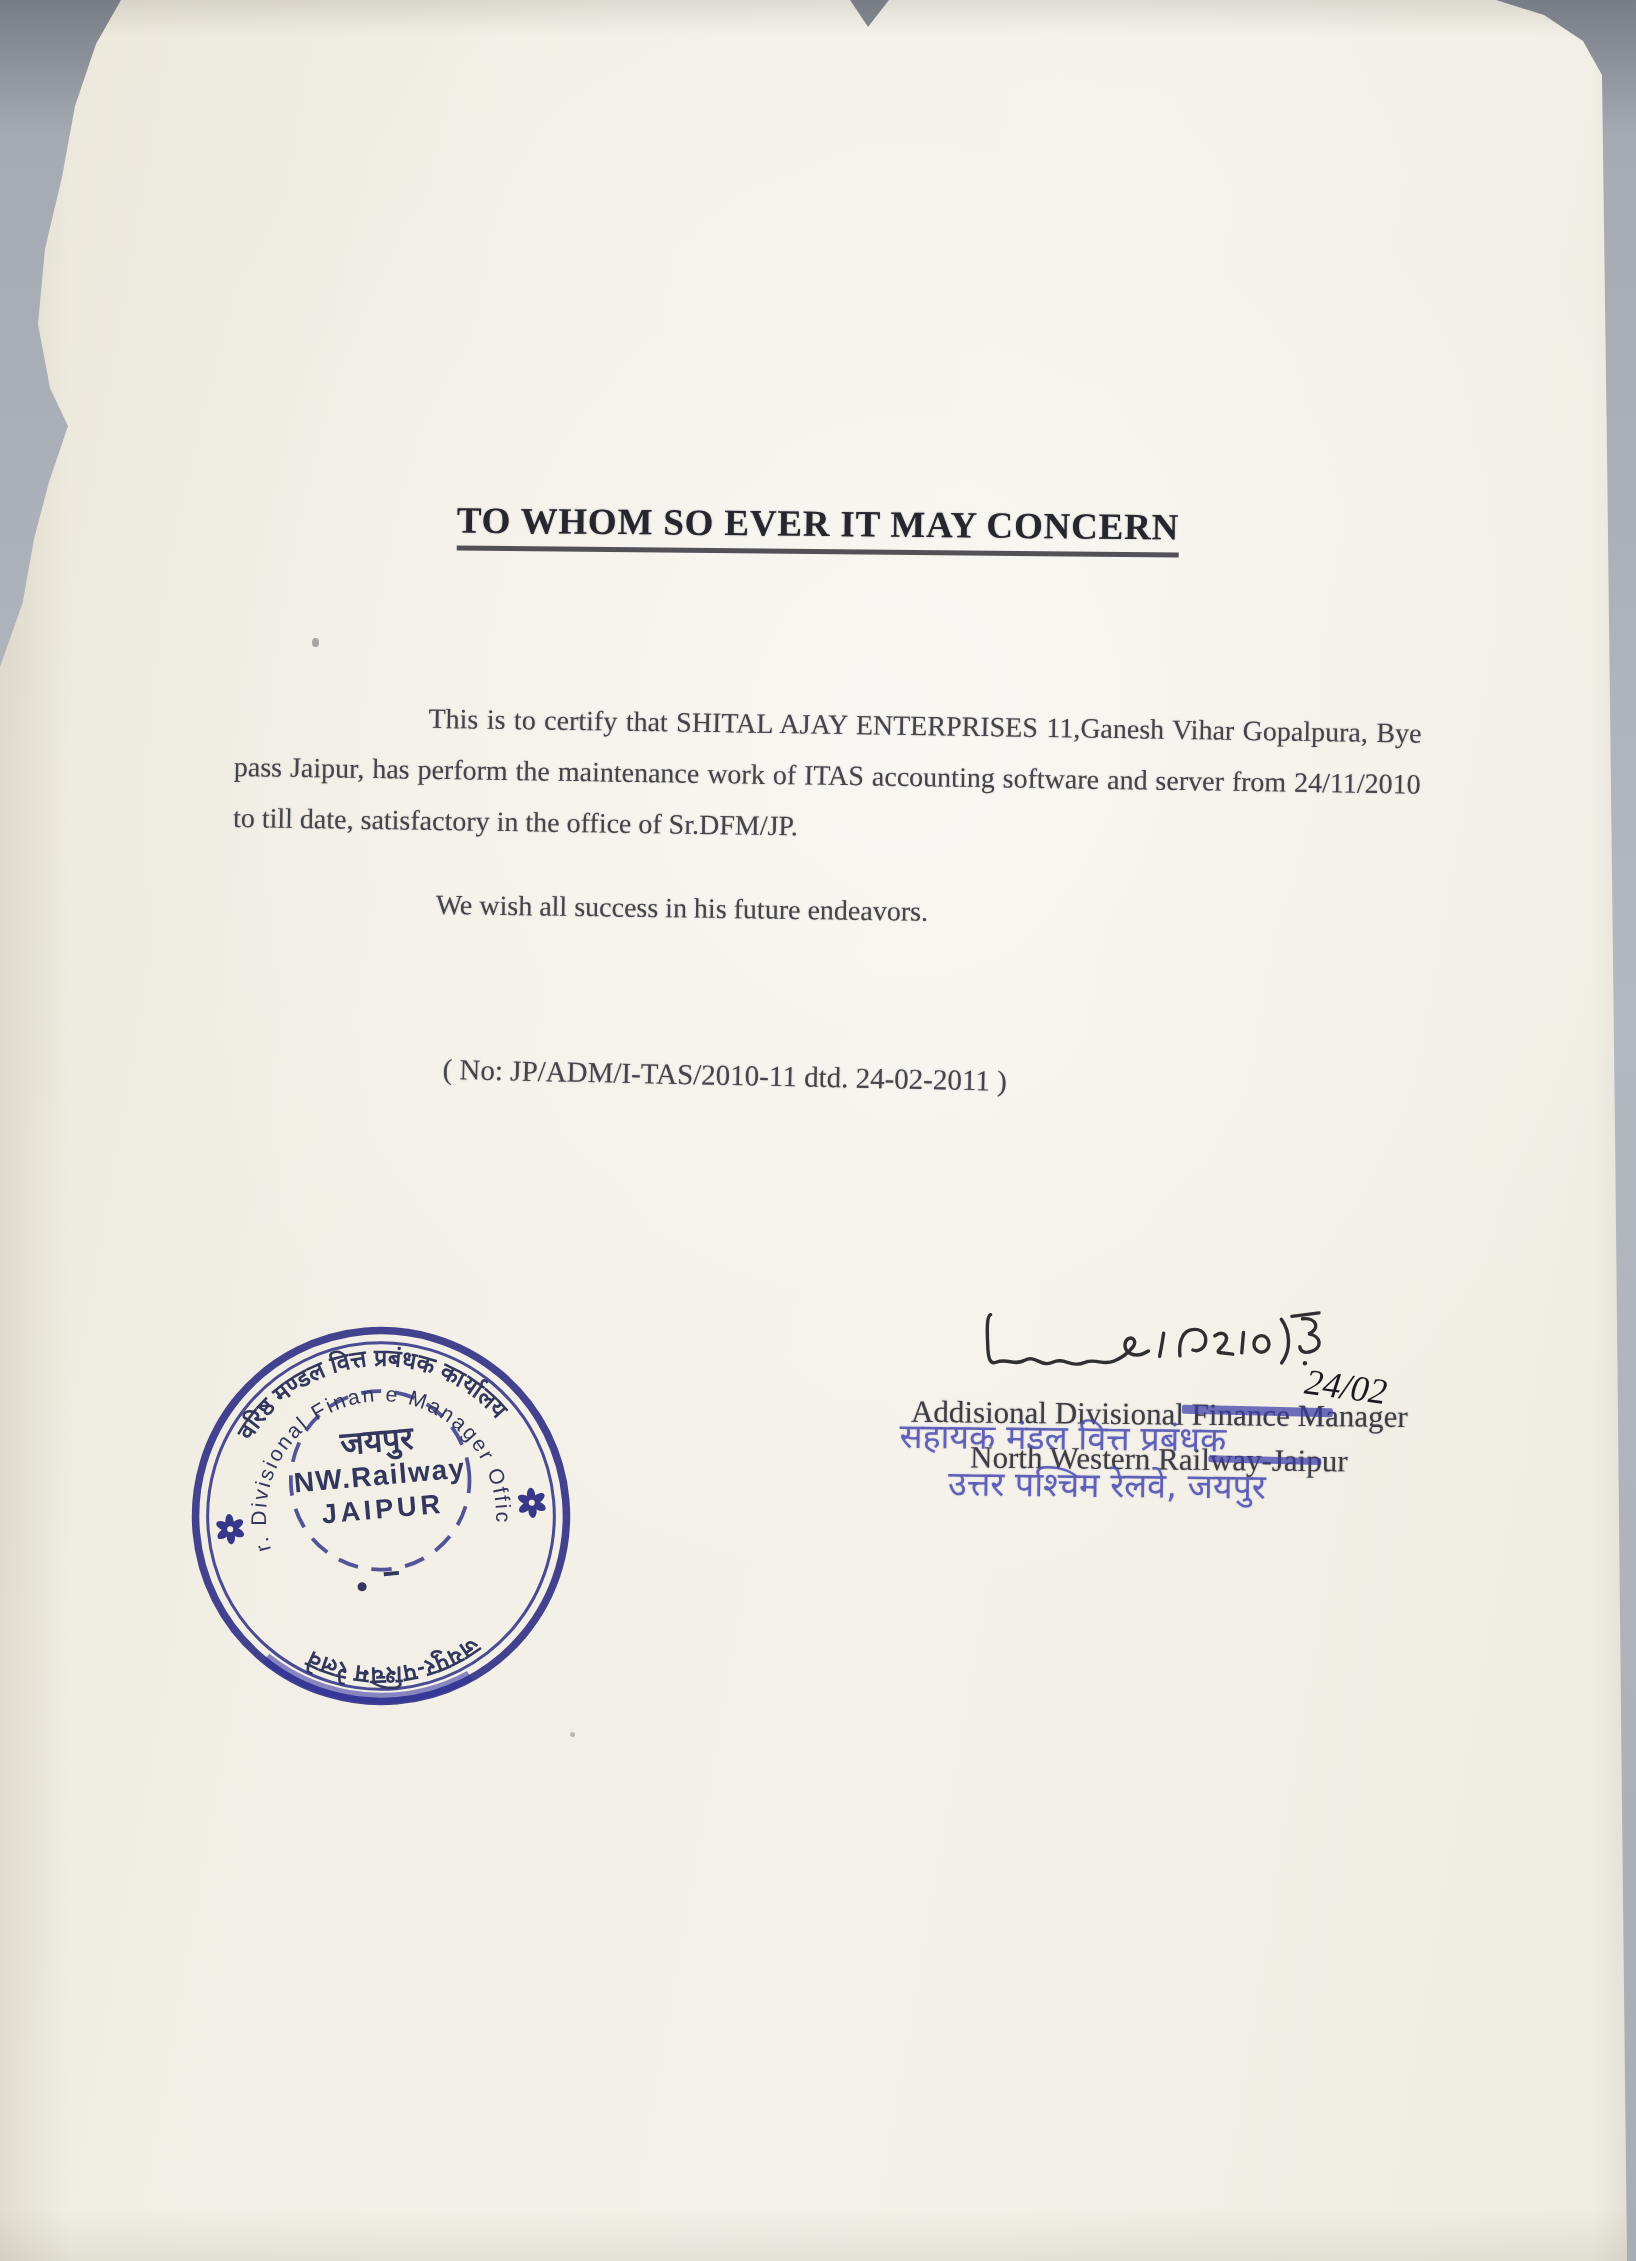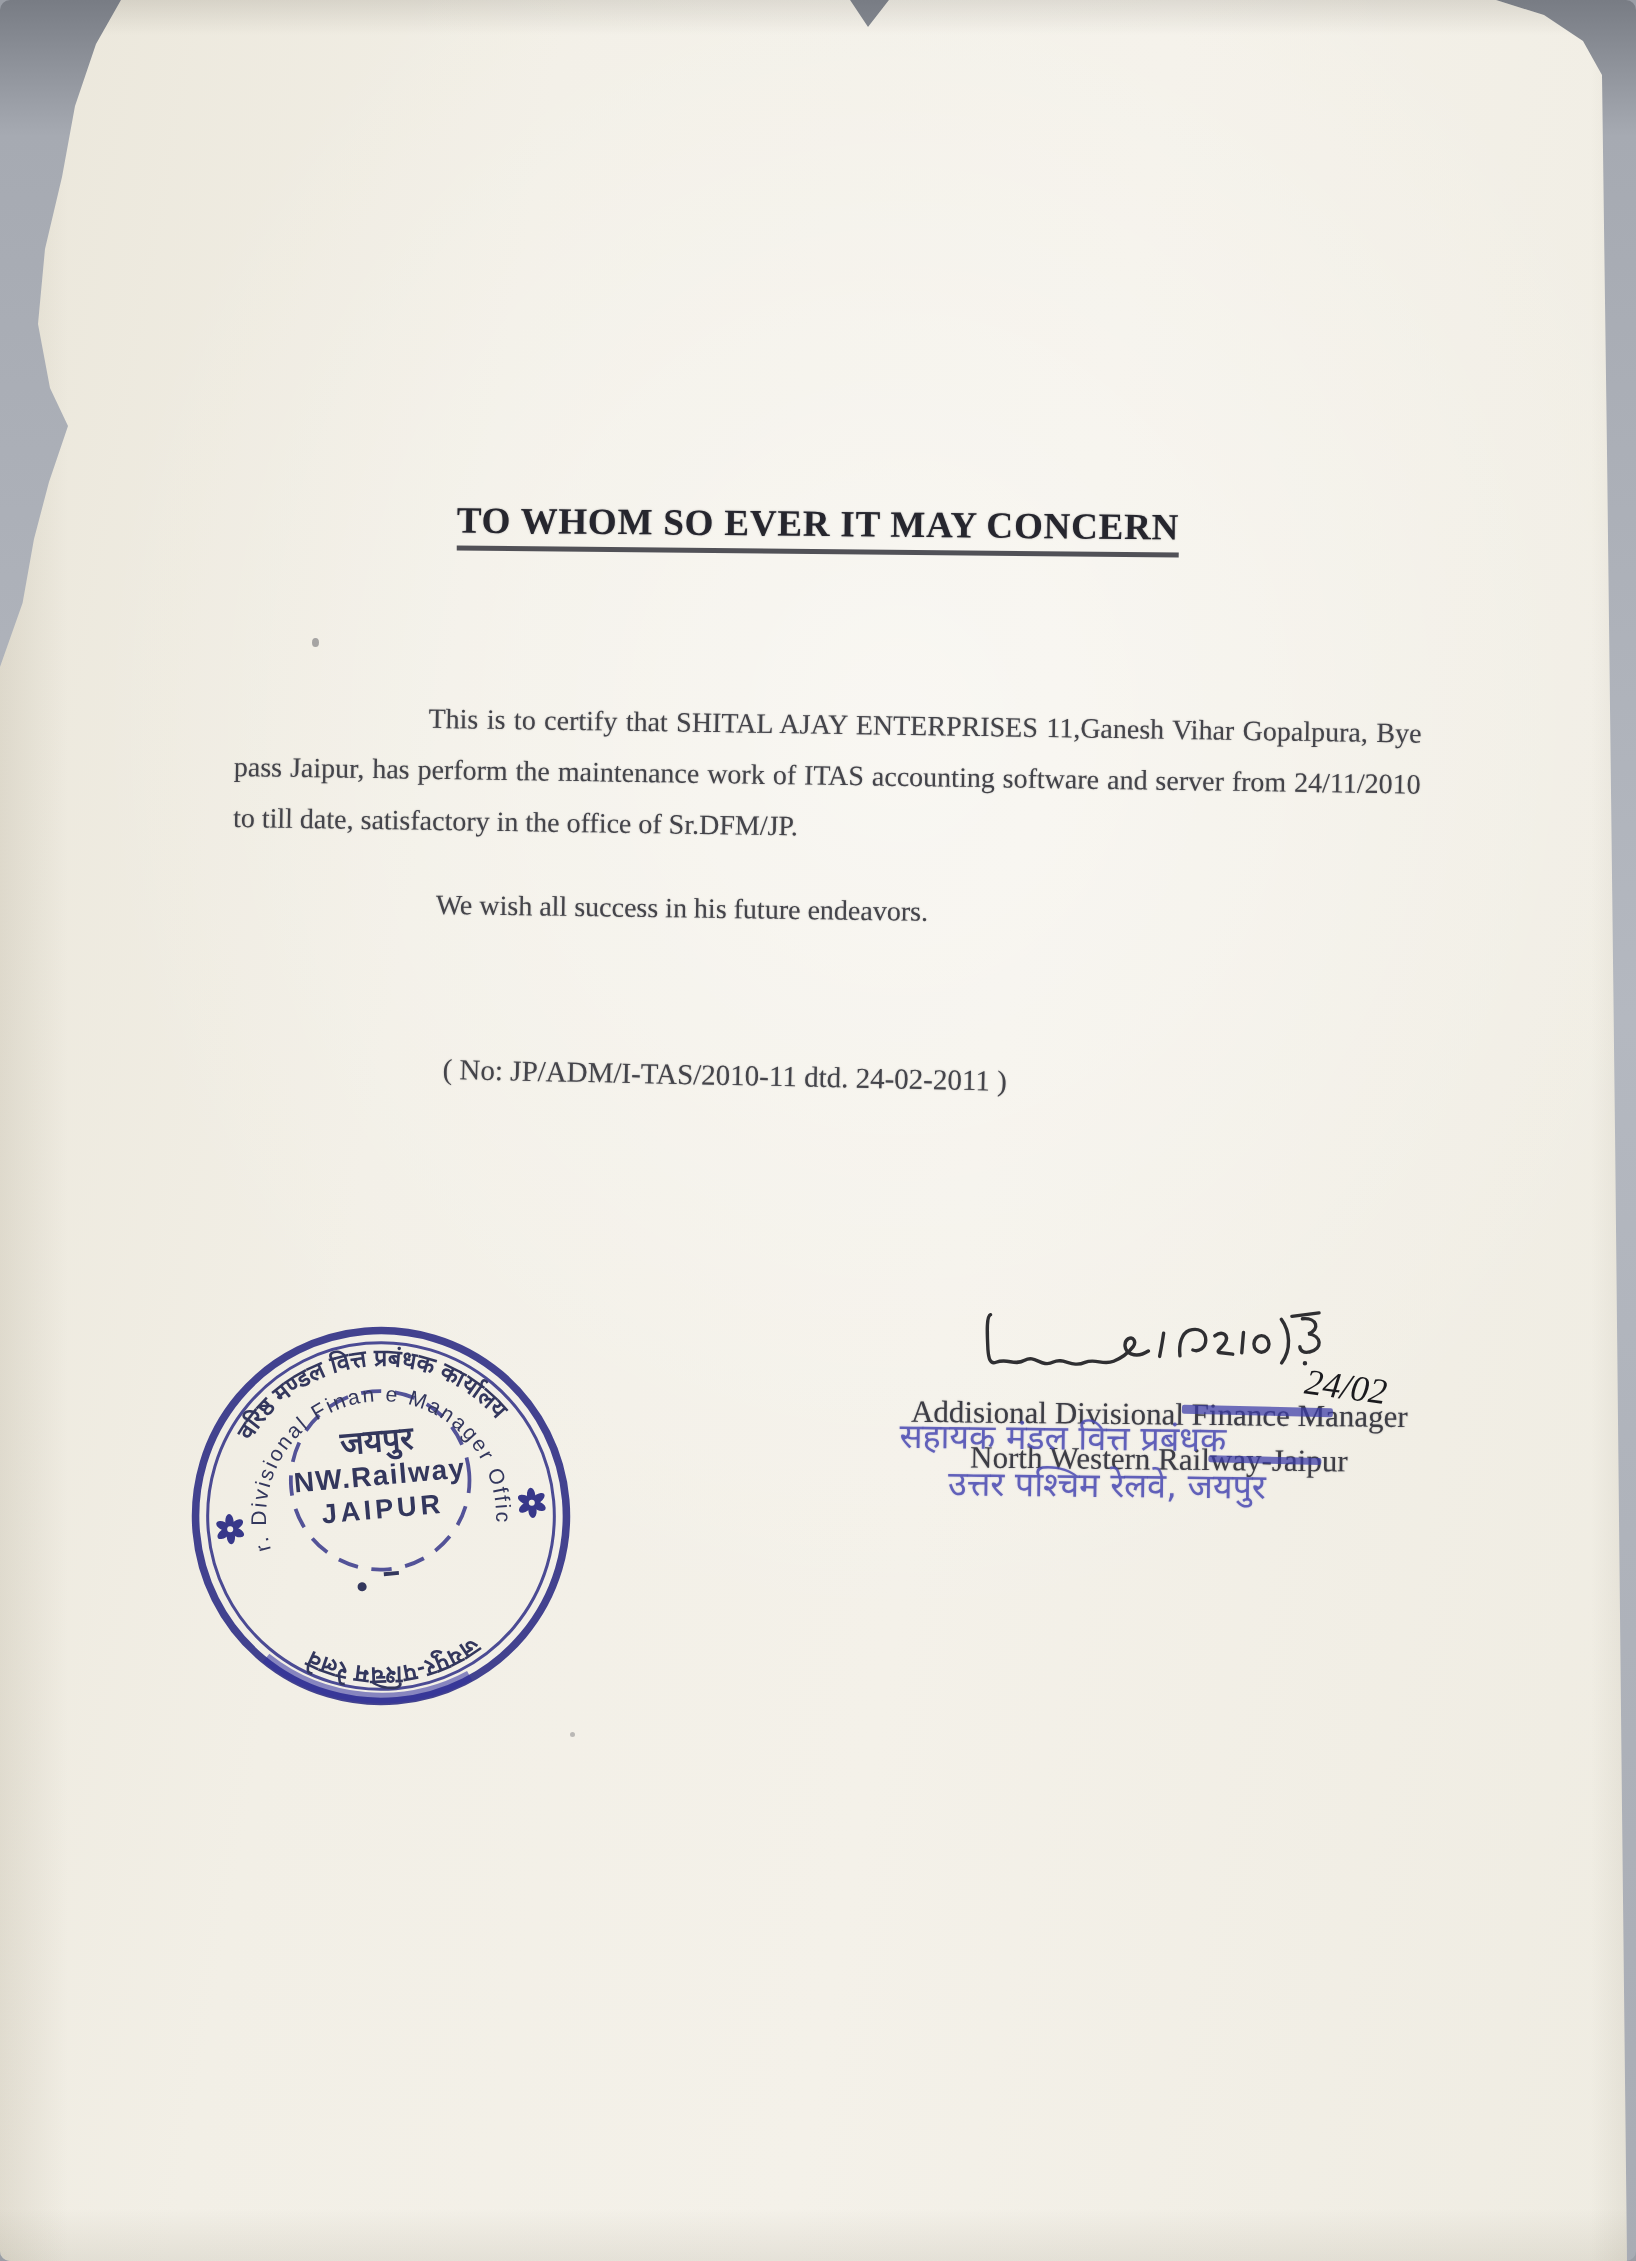--- a/index.html
+++ b/index.html
@@ -1,21 +1,20 @@
 <!DOCTYPE html>
 <html style="font-size:12px"><head>
 <meta charset="utf-8">
 <style>
   html,body { margin:0; padding:0; }
   body { background:#9a9ea6; font-family:"Liberation Serif", serif; }
 
   .stage {
     position:relative; width:1636px; height:2261px; overflow:hidden;
     background:linear-gradient(180deg,#787c84 0%, #a6aab2 6%, #b4b8c0 45%, #a8acb4 100%);
-    border-radius:10px;
   }
 
   
   .paper {
     position:absolute; left:0; top:0; width:1636px; height:2261px;
     background:
       radial-gradient(ellipse 1131px 1281px at 55% 32%, rgba(255,255,255,0.45), rgba(255,255,255,0) 72%),
       linear-gradient(90deg, rgba(130,118,92,0.14) 0px, rgba(130,118,92,0) 68px),
       linear-gradient(270deg, rgba(120,112,92,0.12) 0px, rgba(120,112,92,0) 45px),
       linear-gradient(180deg, rgba(110,104,92,0.18) 0px, rgba(110,104,92,0) 35px),

